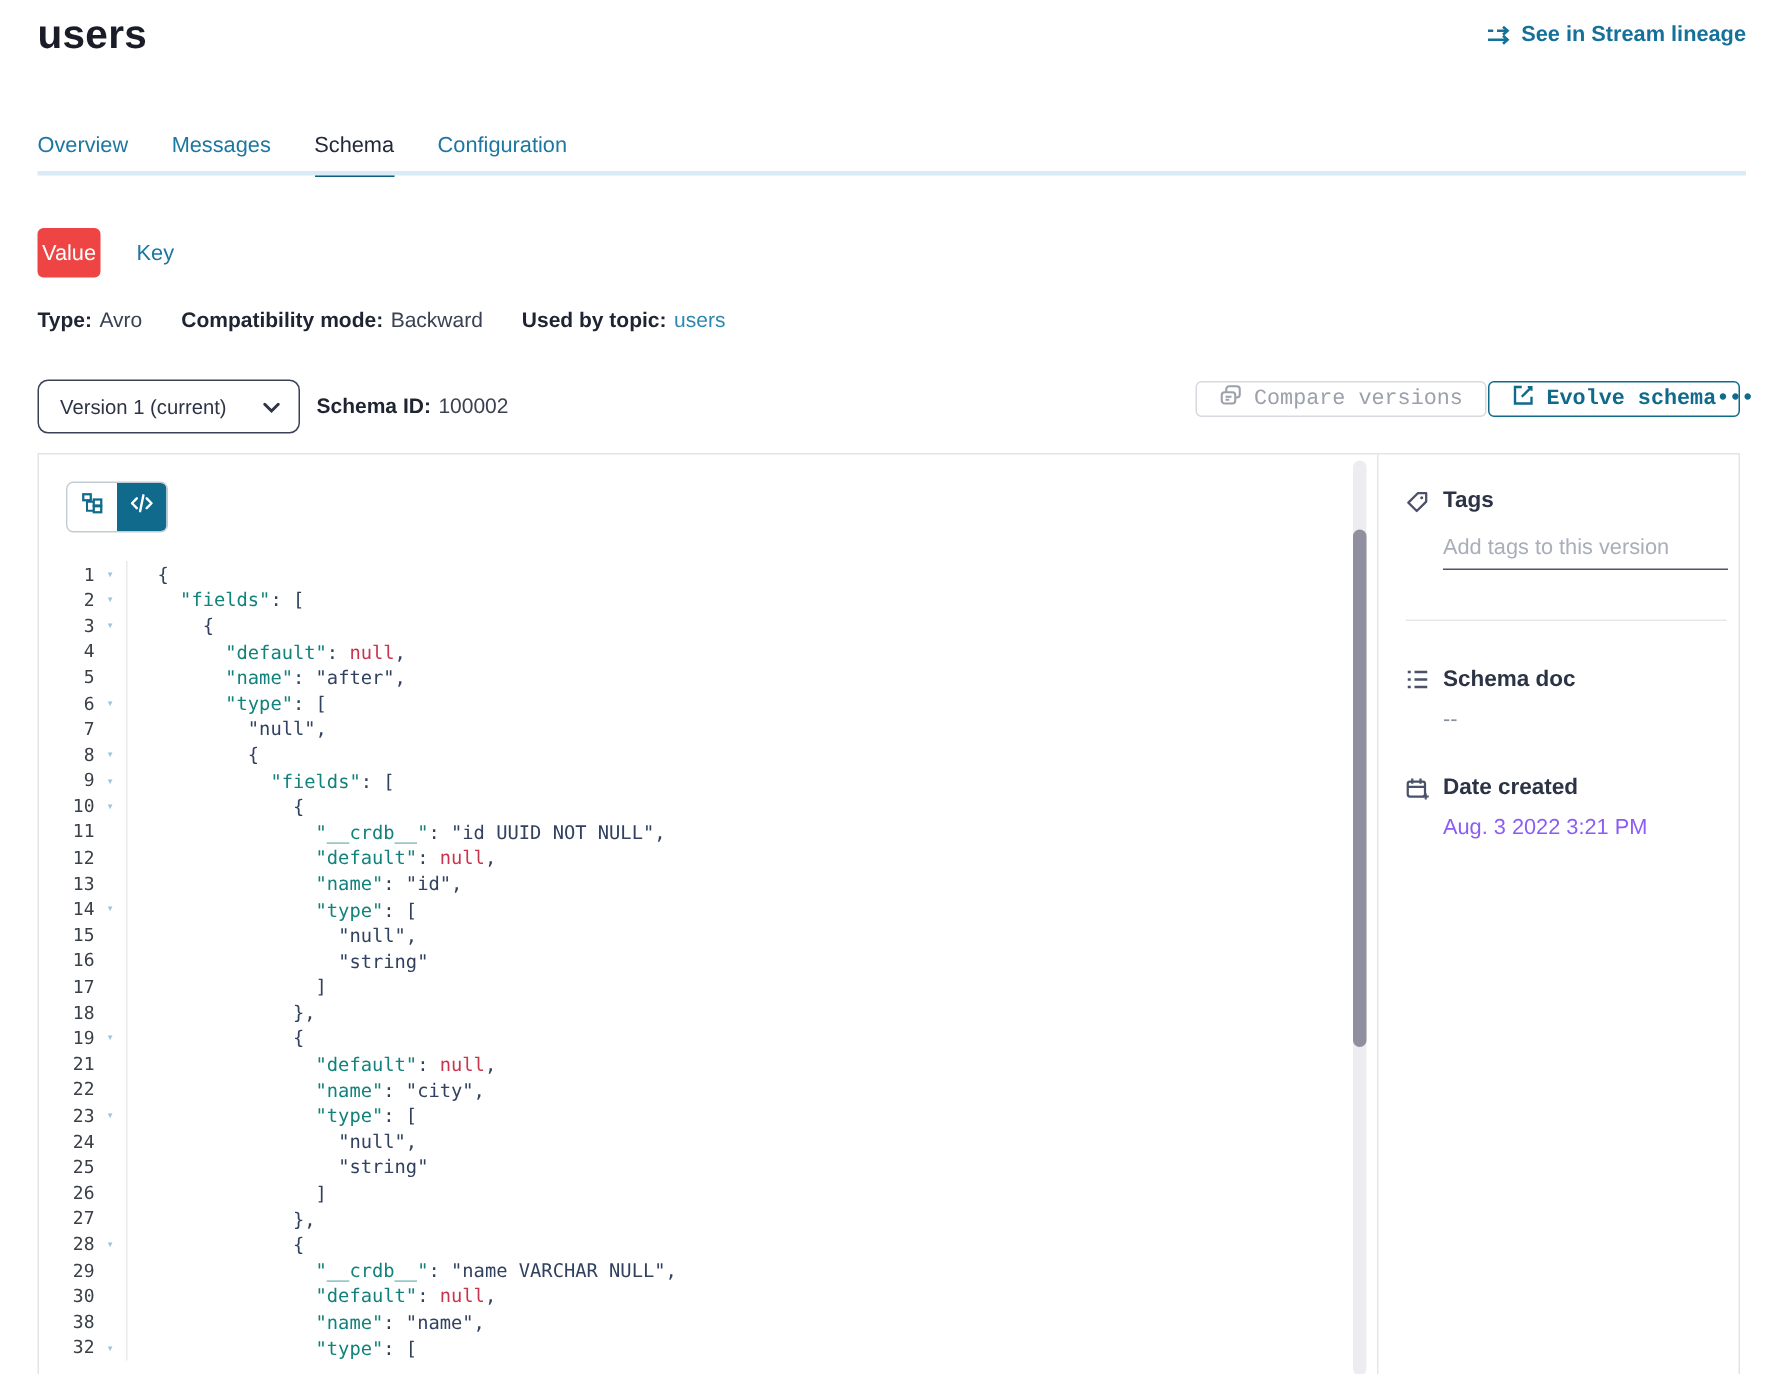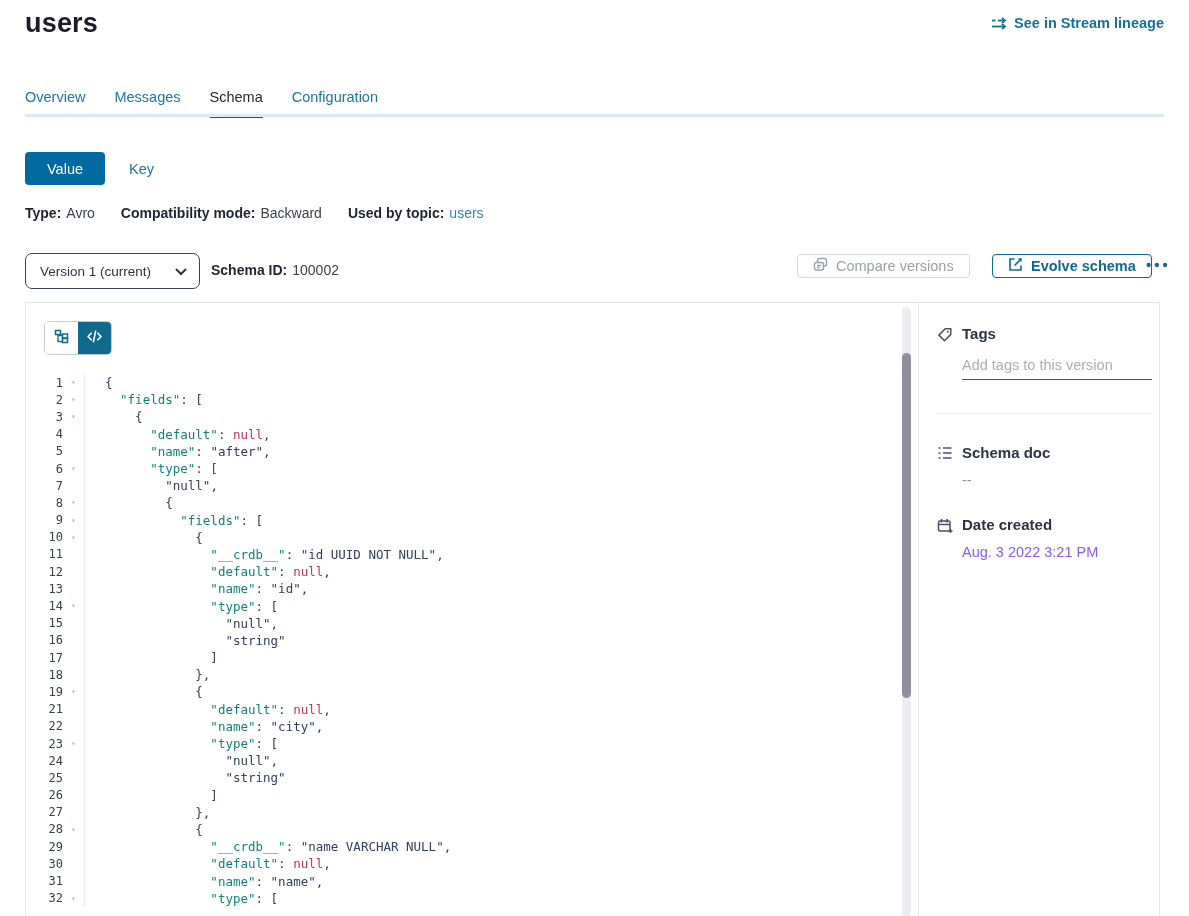--- a/index.html
+++ b/index.html
@@ -15,40 +15,40 @@
 
   
   .tabbar { position:absolute; left:25px; top:89px; display:flex; gap:29px; }
   .tab { position:relative; font-size:14.5px; color:#1c77a2; padding-bottom:10px; cursor:pointer; height:29px; }
   .tab.active { color:#22293a; font-weight:500; }
   .tab.active::after { content:""; position:absolute; left:0; right:0; bottom:0; height:4px; background:#0f5e80; }
   .tab-track { position:absolute; left:25px; top:114px; width:1139px; height:3px; background:#d9ebf4; }
 
   
   .segment { position:absolute; left:25px; top:152px; display:flex; align-items:center; }
-  .seg-value { background:#0369a1; color:#fff; font-size:14.5px; border:none; border-radius:4px;
-    padding:7px 22px; height:33px; cursor:pointer; font-family:inherit; }
+  .seg-value { background:#ef4444; color:#fff; font-size:14.5px; border:none; border-radius:4px;
+    padding:7px 3px; height:33px; cursor:pointer; font-family:inherit; }
   .seg-key { margin-left:24px; color:#1c77a2; font-size:14.5px; cursor:pointer; }
 
   
   .meta { position:absolute; left:25px; top:205px; display:flex; gap:26px; font-size:14px; }
   .meta b { color:#1f2433; font-weight:700; }
   .meta .val { color:#3a4152; margin-left:5px; }
   .meta .link { color:#2e87ae; margin-left:5px; cursor:pointer; }
 
   
   .controls { position:absolute; left:25px; top:253px; width:1139px; height:36px; }
   .version-select { position:absolute; left:0; top:0; width:175px; height:36px; border:1px solid #3b4256;
     border-radius:7px; display:flex; align-items:center; justify-content:space-between;
     padding:0 12px 0 14px; font-size:13.5px; color:#2e3446; cursor:pointer; background:#fff; }
   .schema-id { position:absolute; left:186px; top:9px; font-size:14px; }
   .schema-id b { color:#1f2433; font-weight:700; }
   .schema-id span { color:#3a4152; margin-left:5px; }
   .btn { display:flex; align-items:center; gap:8px; border-radius:4px; background:#fff;
-    font-size:14.5px; font-family:Liberation Sans, sans-serif; cursor:pointer; height:24px; padding:0 15px; }
+    font-size:14.5px; font-family:Liberation Mono, monospace; cursor:pointer; height:24px; padding:0 15px; }
   .btn-compare { position:absolute; left:772px; top:1px; border:1px solid #d6d9de; color:#9ba0ab; font-weight:500; }
   .btn-evolve { position:absolute; left:967px; top:1px; border:1px solid #0f6a8b; color:#0f6a8b; font-weight:700; }
   .more-dots { position:absolute; left:1121px; top:3px; color:#0f6a8b; font-size:15px; font-weight:700;
     letter-spacing:3px; cursor:pointer; }
 
   
   .card { position:absolute; left:25px; top:302px; width:1135px; height:650px; border:1px solid #e2e4e8; background:#fff; }
   .editor { position:absolute; left:0; top:0; width:892px; height:100%; }
   .view-toggle { position:absolute; left:18px; top:18px; display:flex; border:1px solid #c2cbd2; border-radius:5px; overflow:hidden; }
   .vt-btn { width:33px; height:32px; display:flex; align-items:center; justify-content:center; cursor:pointer; background:#fff; }
@@ -329,21 +329,21 @@
             <div class="ln">29</div>
             <div class="fold"></div>
             <div class="code-text"><span class="tok-p">              </span><span class="tok-k">"__crdb__"</span><span class="tok-p">: </span><span class="tok-s">"name VARCHAR NULL"</span><span class="tok-p">,</span></div>
           </div>
           <div class="code-row">
             <div class="ln">30</div>
             <div class="fold"></div>
             <div class="code-text"><span class="tok-p">              </span><span class="tok-k">"default"</span><span class="tok-p">: </span><span class="tok-n">null</span><span class="tok-p">,</span></div>
           </div>
           <div class="code-row">
-            <div class="ln">31</div>
+            <div class="ln">38</div>
             <div class="fold"></div>
             <div class="code-text"><span class="tok-p">              </span><span class="tok-k">"name"</span><span class="tok-p">: </span><span class="tok-s">"name"</span><span class="tok-p">,</span></div>
           </div>
           <div class="code-row">
             <div class="ln">32</div>
             <div class="fold">▾</div>
             <div class="code-text"><span class="tok-p">              </span><span class="tok-k">"type"</span><span class="tok-p">: [</span></div>
           </div>
         </div>
 

